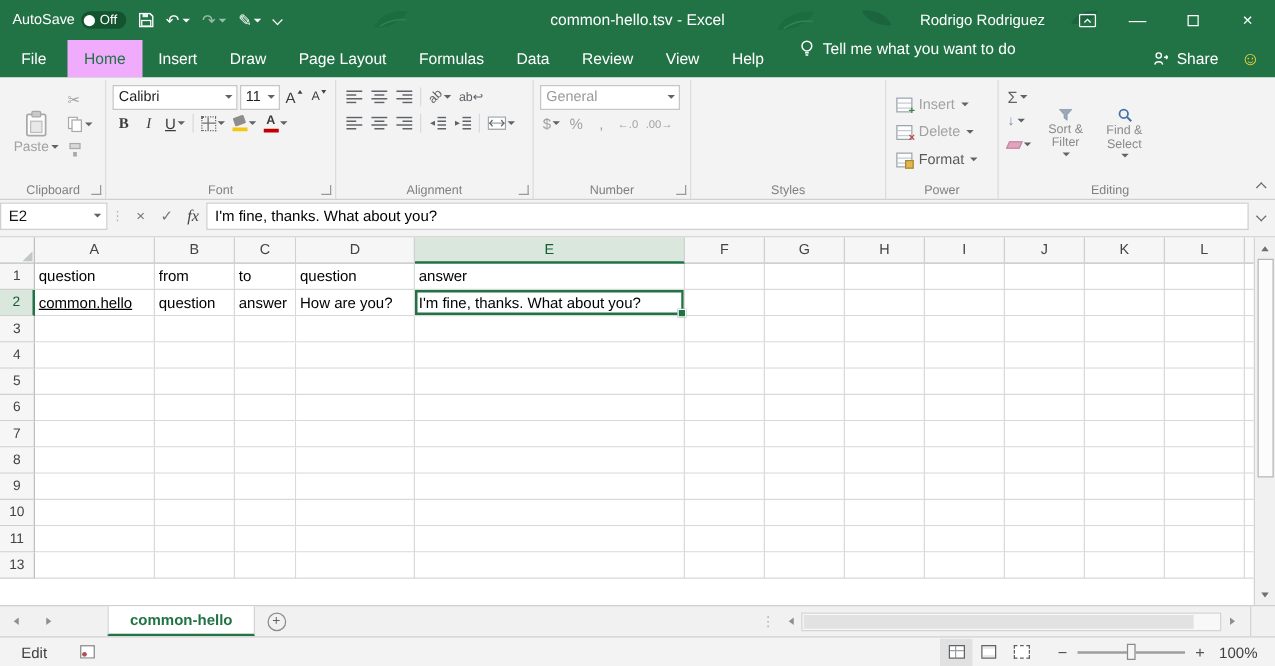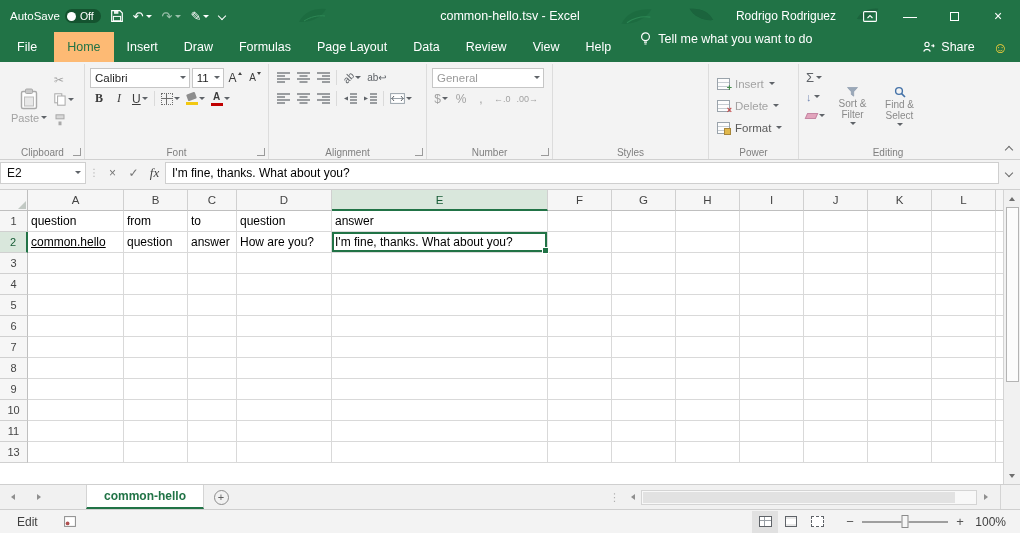--- a/index.html
+++ b/index.html
@@ -25,21 +25,21 @@
 .tb-user{font-size:12px;margin-right:16px}
 .tb-ico{width:36px;height:100%;display:flex;align-items:center;justify-content:center}
 .winbtn{width:44px;height:100%;display:flex;align-items:center;justify-content:center;font-size:14px}
 .maxbox{width:9px;height:9px;border:1.3px solid #fff}
 .leaf{position:absolute;top:6px;opacity:.85;z-index:1}
 
 
 .tabrow{flex:0 0 30px;background:#217346;display:flex;align-items:stretch;color:#fff}
 .tab{display:flex;align-items:center;padding:0 13px;font-size:12.5px}
 .tab.file{padding:0 17px}
-.tab.active{background:#fdba74;color:#217346}
+.tab.active{background:#f0abfc;color:#217346}
 .tellme{display:flex;align-items:flex-start;gap:7px;font-size:12.5px;margin-left:16px}
 .tr-right{margin-left:auto;display:flex;align-items:center}
 .share{display:flex;align-items:center;gap:6px;font-size:12.5px;padding:0 14px}
 .smiley{font-size:15px;color:#ffd43a;padding:0 12px 0 4px}
 
 
 .ribbon{flex:0 0 98px;background:#f3f3f3;border-bottom:1px solid #d0d0d0;display:flex;align-items:stretch;padding:2px 0 0 1px;position:relative}
 .rgroup{position:relative;border-right:1px solid #dcdcdc;padding:3px 4px 15px 5px;display:flex;flex-direction:column;flex:0 0 auto}
 .glabel{position:absolute;bottom:1px;left:0;right:0;text-align:center;font-size:10px;color:#7f7f7f}
 .launcher{position:absolute;right:3px;bottom:3px;width:8px;height:8px;border-right:1.2px solid #9a9a9a;border-bottom:1.2px solid #9a9a9a}
@@ -233,22 +233,22 @@
           <span>×</span>
         </span>
     </div>
   </div>
 
   <div class="tabrow">
     <div class="tab file">File</div>
     <div class="tab active">Home</div>
     <div class="tab">Insert</div>
     <div class="tab">Draw</div>
+    <div class="tab">Page Layout</div>
     <div class="tab">Formulas</div>
-    <div class="tab">Page Layout</div>
     <div class="tab">Data</div>
     <div class="tab">Review</div>
     <div class="tab">View</div>
     <div class="tab">Help</div>
     <div class="tellme">
       <svg width="11" height="13" viewBox="0 0 11 13">
           <circle cx="5.5" cy="4.8" r="3.9" fill="none" stroke="#fff" stroke-width="1.2"></circle>
           <path d="M4 10.2 h3 M4.4 12 h2.2" stroke="#fff" stroke-width="1.2"></path>
         </svg>
       <span>Tell me what you want to do</span>

